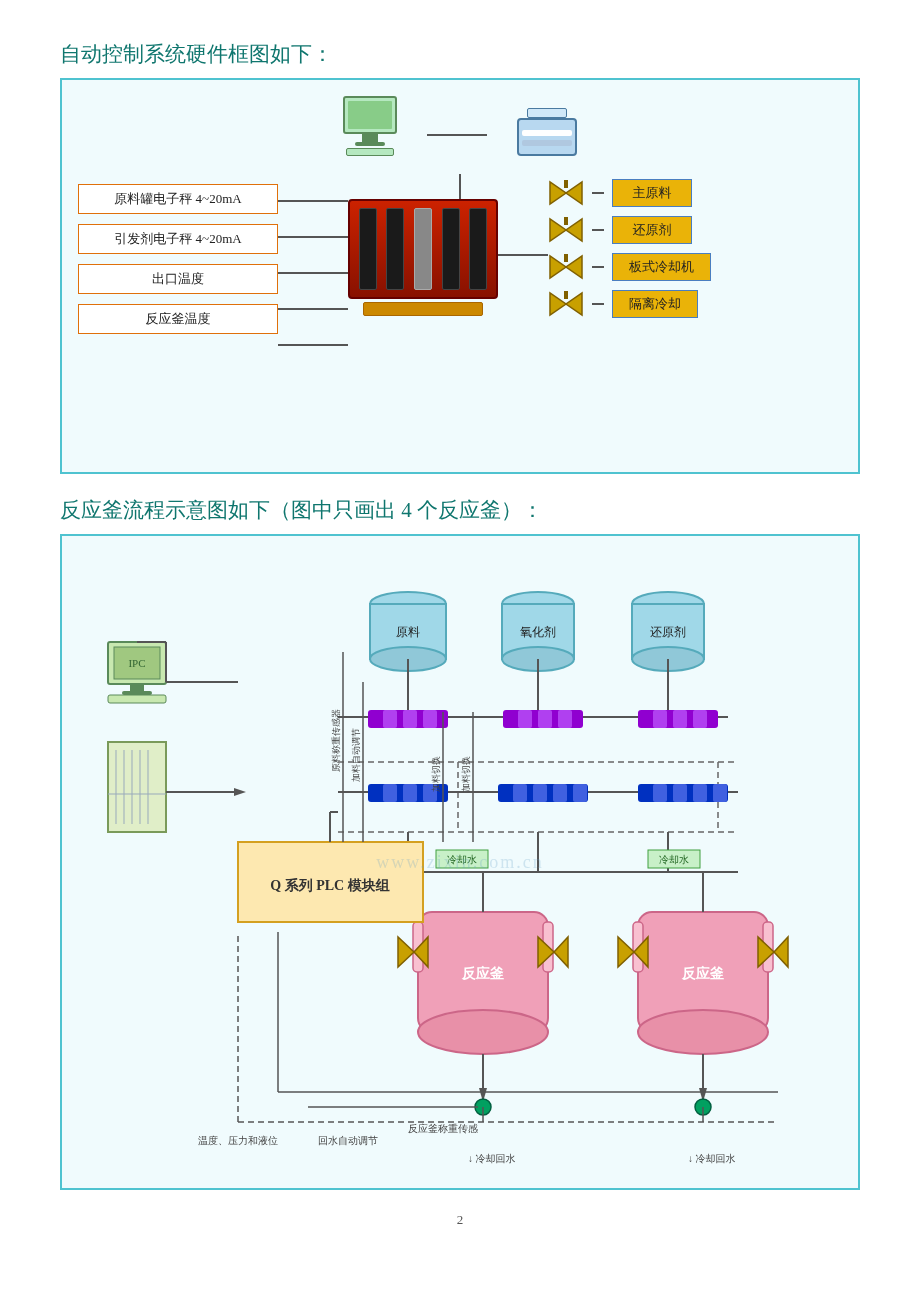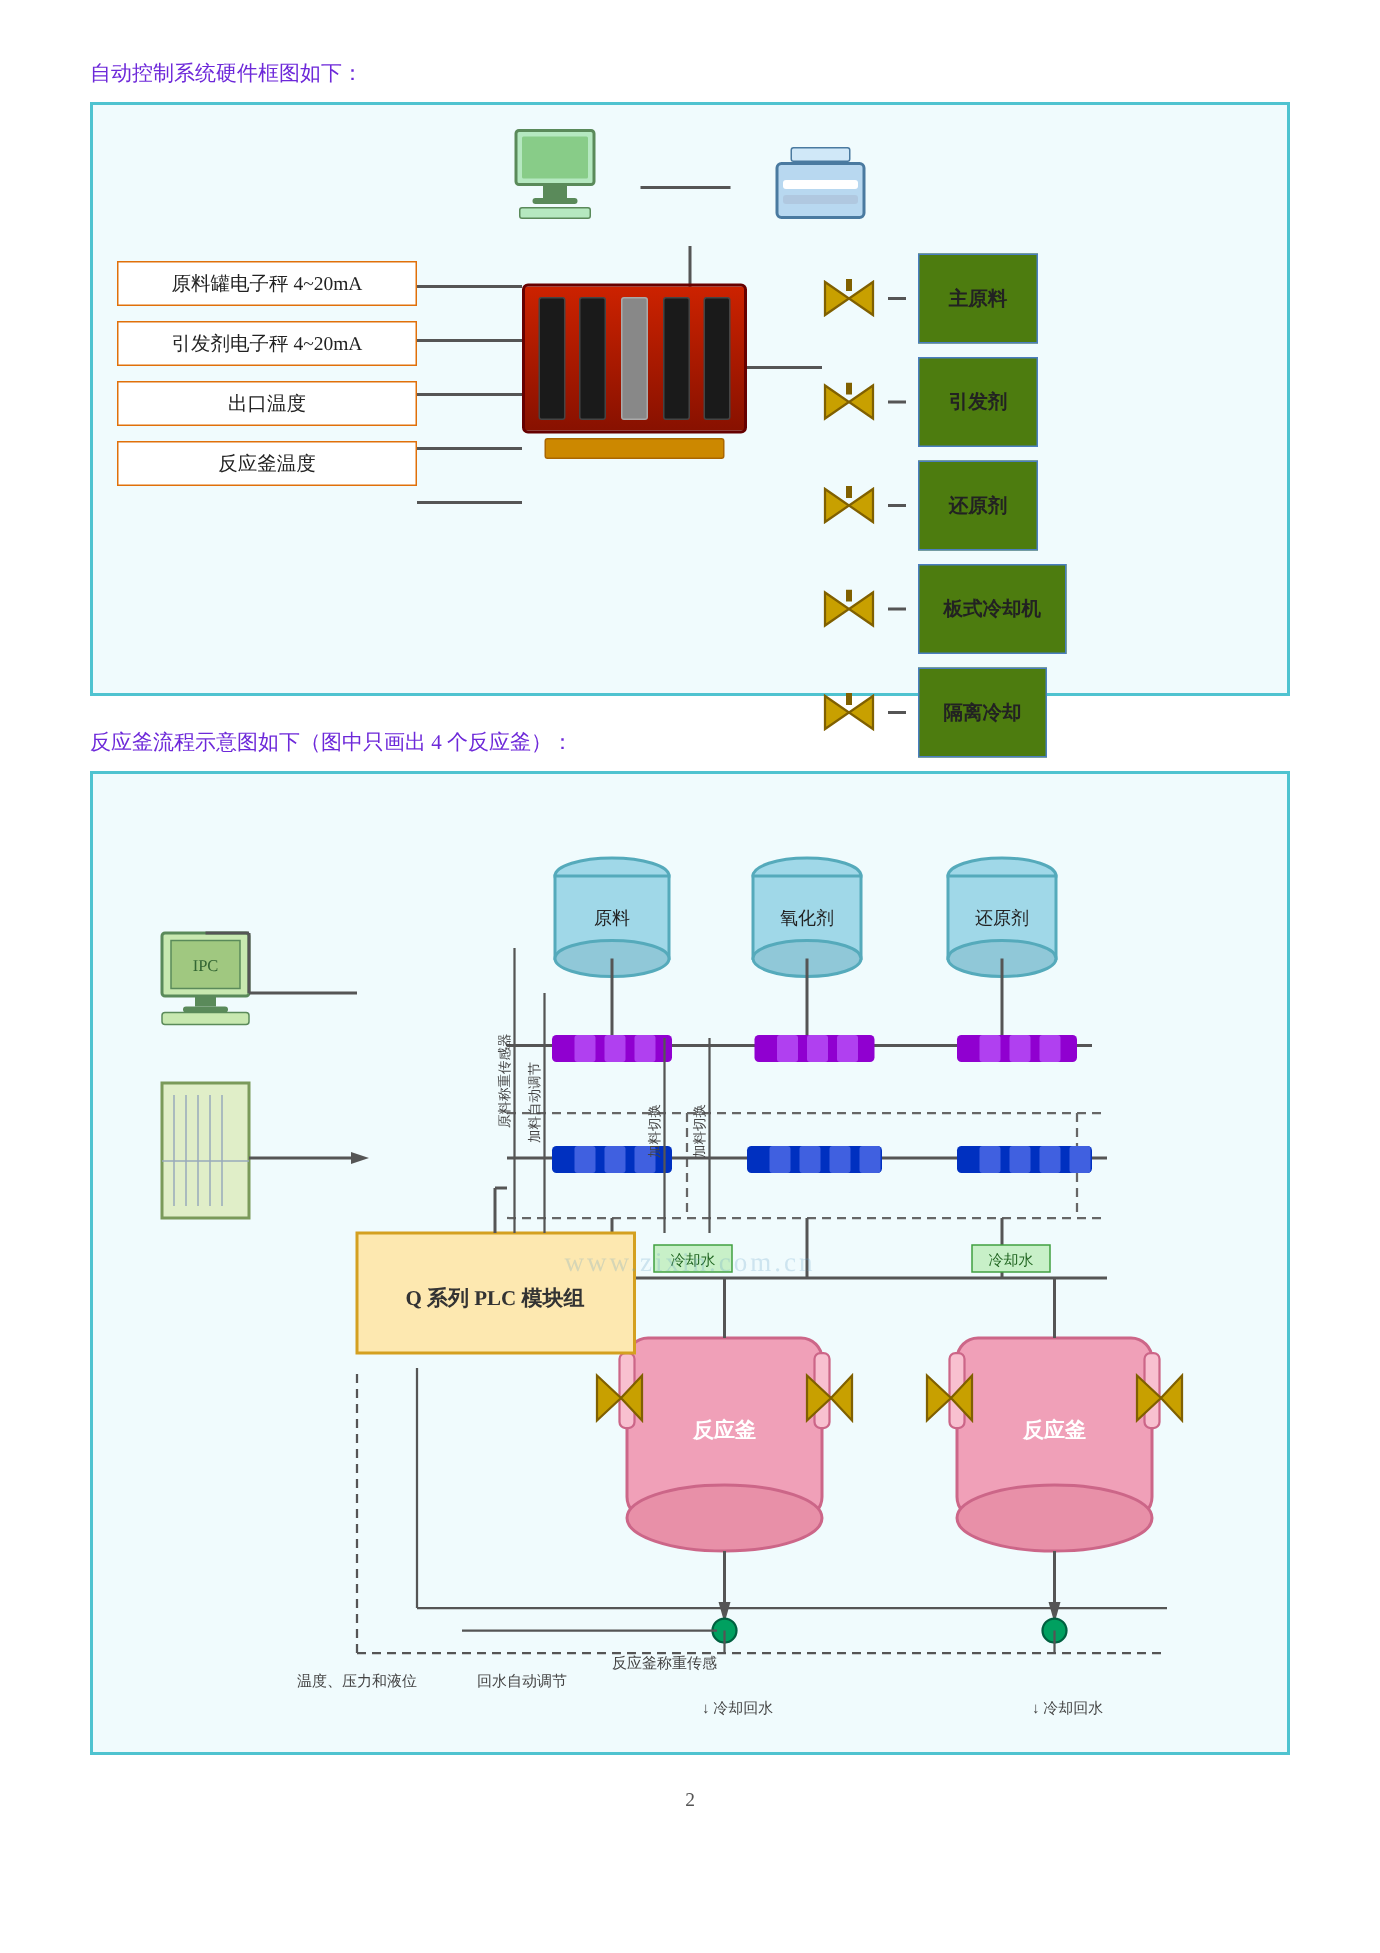--- a/index.html
+++ b/index.html
@@ -5,23 +5,23 @@
     * { box-sizing: border-box; margin: 0; padding: 0; }
     body {
       background: #fff;
       font-family: "SimSun", "宋体", serif;
       width: 920px;
       min-height: 1302px;
       padding: 40px 60px;
       color: #222;
     }
     .section-title {
-      font-size: 14px;
+      font-size: 21px;
       margin-bottom: 10px;
-      color: #6d28d9;
+      color: #0f766e;
     }
     .diagram-box {
       border: 2px solid #4fc3d0;
       background: #f0fbfd;
       padding: 16px;
       margin-bottom: 22px;
       position: relative;
     }
     
     .top-diagram {
@@ -96,26 +96,25 @@
       color: #222;
       white-space: nowrap;
     }
     .valve-row {
       display: flex;
       align-items: center;
       gap: 8px;
     }
     .valve-label-box {
       border: 1.5px solid #4a7ec0;
-      background: #4d7c0f;
-      padding: 20px 16px;
+      background: #eab308;
+      padding: 4px 16px;
       font-size: 13px;
       min-width: 80px;
       text-align: center;
-      font-weight: bold;
     }
 
     
     .bottom-diagram {
       min-height: 620px;
       position: relative;
       overflow: hidden;
     }
     .watermark {
       position: absolute;
@@ -204,29 +203,20 @@
         <div class="valve-row">
           <svg width="36" height="26" viewBox="0 0 36 26">
             <polygon points="2,2 2,24 18,13" fill="#c8a000" stroke="#806000" stroke-width="1.5"></polygon>
             <polygon points="34,2 34,24 18,13" fill="#c8a000" stroke="#806000" stroke-width="1.5"></polygon>
             <rect x="16" y="0" width="4" height="8" fill="#806000"></rect>
           </svg>
           <div style="width:12px;height:2px;background:#555;"></div>
           <div class="valve-label-box">主原料</div>
         </div>
 
-        <div class="valve-row">
-          <svg width="36" height="26" viewBox="0 0 36 26">
-            <polygon points="2,2 2,24 18,13" fill="#c8a000" stroke="#806000" stroke-width="1.5"></polygon>
-            <polygon points="34,2 34,24 18,13" fill="#c8a000" stroke="#806000" stroke-width="1.5"></polygon>
-            <rect x="16" y="0" width="4" height="8" fill="#806000"></rect>
-          </svg>
-          <div style="width:12px;height:2px;background:#555;"></div>
-          <div class="valve-label-box">引发剂</div>
-        </div>
 
         <div class="valve-row">
           <svg width="36" height="26" viewBox="0 0 36 26">
             <polygon points="2,2 2,24 18,13" fill="#c8a000" stroke="#806000" stroke-width="1.5"></polygon>
             <polygon points="34,2 34,24 18,13" fill="#c8a000" stroke="#806000" stroke-width="1.5"></polygon>
             <rect x="16" y="0" width="4" height="8" fill="#806000"></rect>
           </svg>
           <div style="width:12px;height:2px;background:#555;"></div>
           <div class="valve-label-box">还原剂</div>
         </div>

